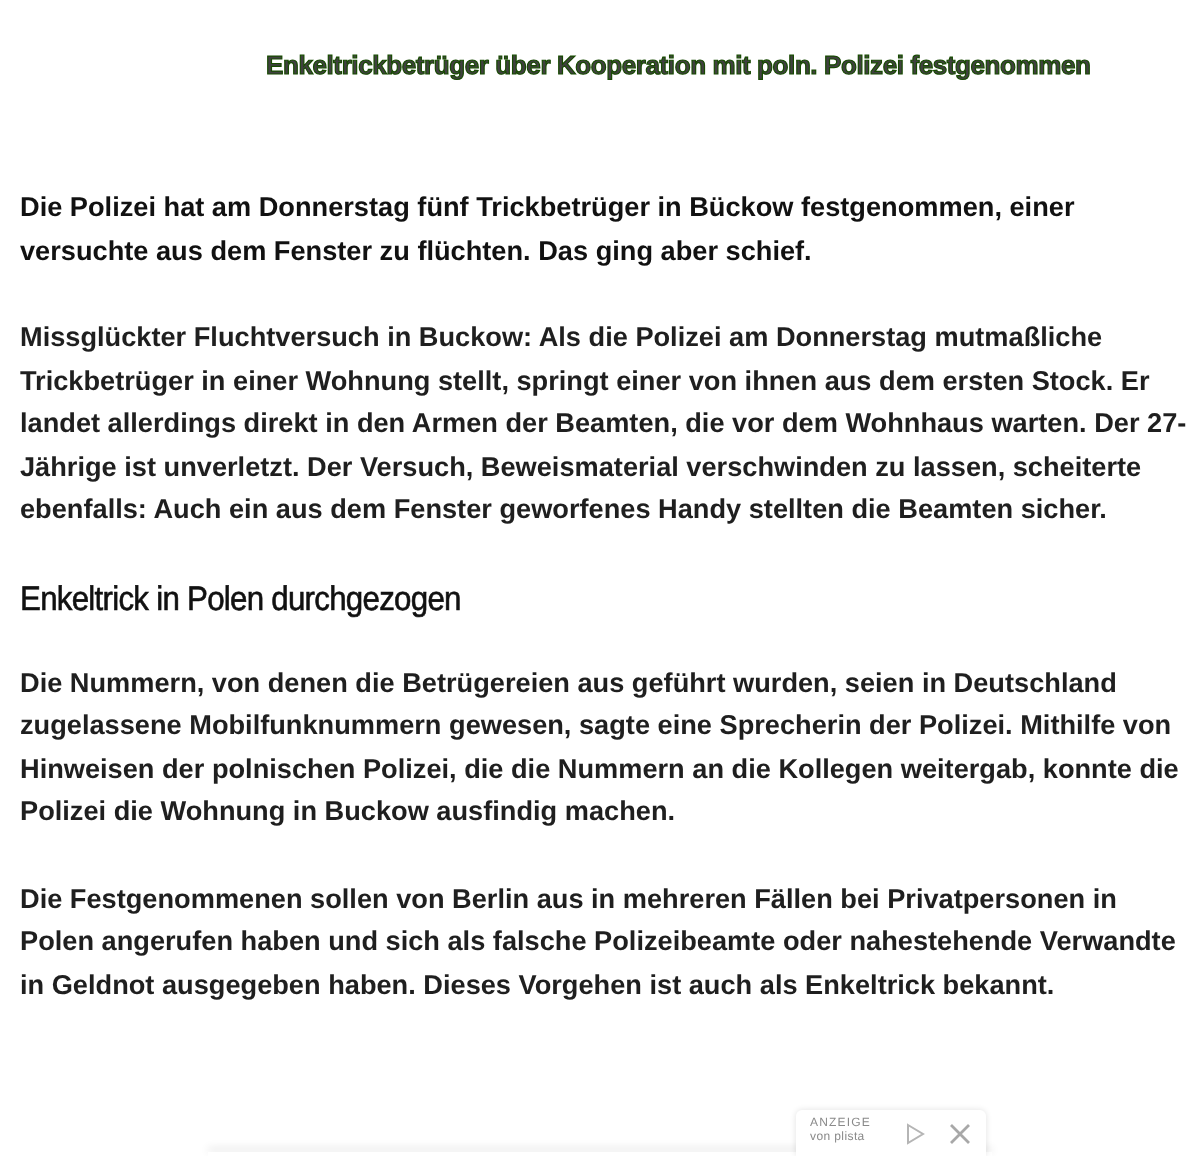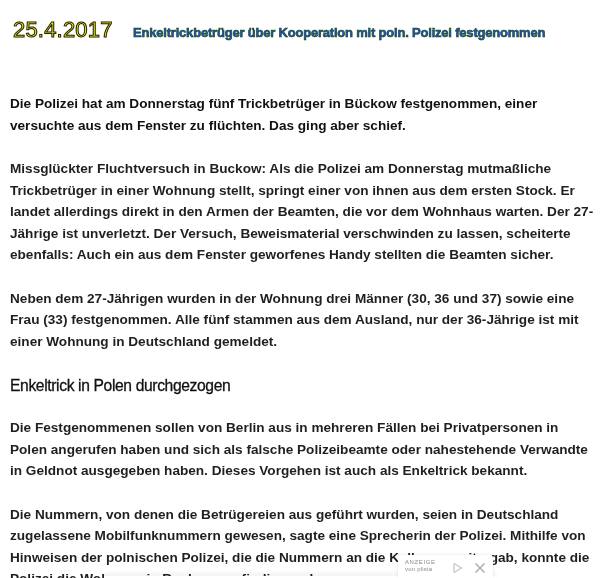--- a/index.html
+++ b/index.html
@@ -33,21 +33,21 @@
       text-shadow: 0 0 1px #3a3a00;
       letter-spacing: 0.2px;
     }
     .headline {
       position: absolute;
       left: 133px;
       top: 11px;
       font-family: "Liberation Sans", sans-serif;
       font-size: 13px;
       font-weight: bold;
-      color: #1d4ed8;
+      color: #404040;
       -webkit-text-stroke: 0.6px #174a00;
       white-space: nowrap;
       letter-spacing: -0.2px;
     }
     .article {
       position: absolute;
       left: 10px;
       top: 60px;
       width: 588px;
       margin-top: 33px;
@@ -125,31 +125,29 @@
       left: 76px;
       top: 5px;
       width: 12px;
       height: 12px;
     }
   </style>
 </head>
 <body>
 
 <div class="header">
-  <div class="date">25.4.2017</div>
   <div class="headline">Enkeltrickbetrüger über Kooperation mit poln. Polizei festgenommen</div>
 </div>
 
 <div class="article">
   <p class="lead">Die Polizei hat am Donnerstag fünf Trickbetrüger in Bückow festgenommen, einer versuchte aus dem Fenster zu flüchten. Das ging aber schief.</p>
   <p class="body">Missglückter Fluchtversuch in Buckow: Als die Polizei am Donnerstag mutmaßliche Trickbetrüger in einer Wohnung stellt, springt einer von ihnen aus dem ersten Stock. Er landet allerdings direkt in den Armen der Beamten, die vor dem Wohnhaus warten. Der 27-Jährige ist unverletzt. Der Versuch, Beweismaterial verschwinden zu lassen, scheiterte ebenfalls: Auch ein aus dem Fenster geworfenes Handy stellten die Beamten sicher.</p>
-  <p class="body">Neben dem 27-Jährigen wurden in der Wohnung drei Männer (30, 36 und 37) sowie eine Frau (33) festgenommen. Alle fünf stammen aus dem Ausland, nur der 36-Jährige ist mit einer Wohnung in Deutschland gemeldet.</p>
   <h2>Enkeltrick in Polen durchgezogen</h2>
+  <p class="body">Die Nummern, von denen die Betrügereien aus geführt wurden, seien in Deutschland zugelassene Mobilfunknummern gewesen, sagte eine Sprecherin der Polizei. Mithilfe von Hinweisen der polnischen Polizei, die die Nummern an die Kollegen weitergab, konnte die Polizei die Wohnung in Buckow ausfindig machen.</p>
   <p class="body">Die Festgenommenen sollen von Berlin aus in mehreren Fällen bei Privatpersonen in Polen angerufen haben und sich als falsche Polizeibeamte oder nahestehende Verwandte in Geldnot ausgegeben haben. Dieses Vorgehen ist auch als Enkeltrick bekannt.</p>
-  <p class="body">Die Nummern, von denen die Betrügereien aus geführt wurden, seien in Deutschland zugelassene Mobilfunknummern gewesen, sagte eine Sprecherin der Polizei. Mithilfe von Hinweisen der polnischen Polizei, die die Nummern an die Kollegen weitergab, konnte die Polizei die Wohnung in Buckow ausfindig machen.</p>
 </div>
 
 <div class="ad-bar"></div>
 <div class="ad-tag">
   <div class="ad-label">
     <span>ANZEIGE</span>
     <span class="sub">von plista</span>
   </div>
   <span class="ad-play">
     <svg width="11" height="12" viewBox="0 0 11 12">

